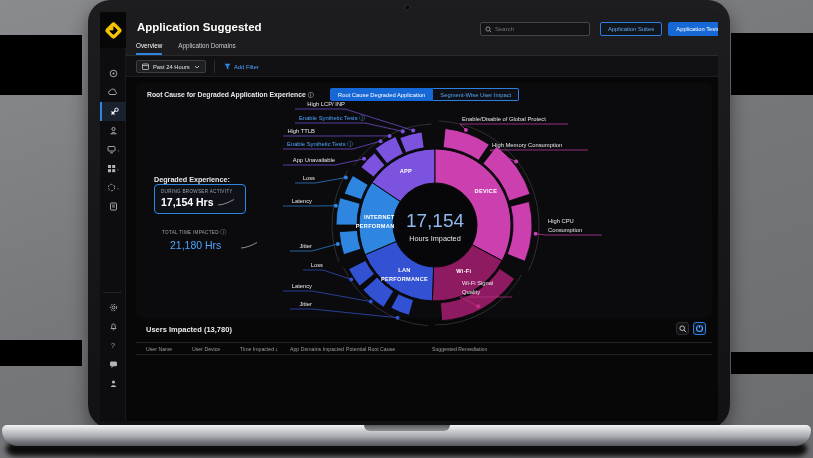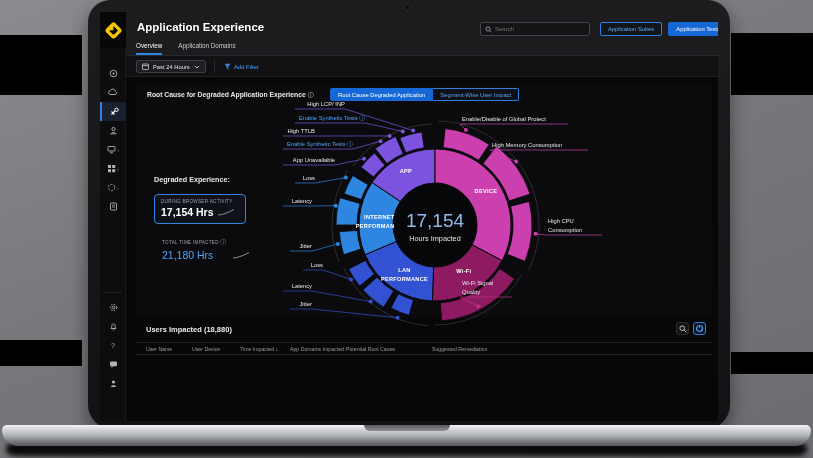--- a/index.html
+++ b/index.html
@@ -71,27 +71,27 @@
   .panel { position:absolute; left:36px; top:71px; width:576px; height:235px;
     background:#0b0b0d; border-radius:5px; }
   .panel-title { position:absolute; left:11px; top:8px; font-size:6.8px; font-weight:bold; color:#e8e8ea; }
   .info-i { color:#9a9a9f; font-size:6px; }
   .seg-toggle { position:absolute; left:194px; top:5px; display:flex; }
   .seg-btn { font-size:5.8px; height:13px; display:flex; align-items:center; padding:0 7px; }
   .seg-btn.on { background:#1668d6; color:#fff; border:1px solid #1668d6; border-radius:2px 0 0 2px; }
   .seg-btn.off { background:#0d1117; color:#5aa2f0; border:1px solid #2e7fe0; border-left:none; border-radius:0 2px 2px 0; }
 
   .stats { position:absolute; left:18px; top:92px; width:120px; }
-  .stats-head { font-size:7.2px; font-weight:bold; color:#e9e9eb; margin-bottom:10px; }
+  .stats-head { font-size:7.2px; font-weight:bold; color:#e9e9eb; margin-bottom:0; }
   .stat-card { width:92px; border:1px solid #2e86e0; border-radius:4px; background:#0e1218;
     padding:4px 6px 5px; margin-bottom:14px; }
   .stat-label { font-size:4.6px; letter-spacing:.3px; color:#9fa0a5; margin-bottom:2px; }
   .stat-value { font-size:10.5px; color:#fff; display:flex; align-items:center; gap:4px;font-weight:bold; }
   .stat-label2 { font-size:4.6px; letter-spacing:.3px; color:#9fa0a5; margin:0 0 2px 8px; }
-  .stat-value2 { font-size:10.5px; color:#4da3ff; margin-left:8px; display:flex; align-items:center; gap:20px; }
+  .stat-value2 { font-size:10.5px; color:#4da3ff; margin-left:16px; display:flex; align-items:center; gap:20px; }
 
   #sunburst { position:absolute; left:114px; top:-6px; overflow:visible; }
 
   .table-sec { position:absolute; left:36px; top:308px; width:576px; }
   .table-title { position:absolute; left:10px; top:5px; font-size:7.5px; font-weight:bold; color:#ededef; }
   .tbl-icons { position:absolute; right:6px; top:2px; display:flex; gap:4px; }
   .icon-btn { width:13px; height:13px; border-radius:3px; display:flex; align-items:center;
     justify-content:center; background:#131316; border:1px solid #2c2c30; }
   .icon-btn.blue { border:1px solid #2e7fe0; background:#0d1624; color:#4da3ff; font-size:8px; }
   .thead { position:absolute; left:0; top:22px; width:576px; height:13px; display:grid;
@@ -199,21 +199,21 @@
           <div class="side-item">
               <svg width="9" height="9">
                 <circle cx="4.5" cy="3" r="1.6" fill="#b4b4b8"></circle>
                 <path d="M1.8 8c.3-2.4 5.1-2.4 5.4 0z" fill="#b4b4b8"></path>
               </svg>
             </div>
         </div>
       </div>
 
       <div class="header">
-        <div class="page-title">Application Experience</div>
+        <div class="page-title">Application Suggested</div>
         <div class="searchbox">
           <svg width="7" height="7">
               <circle cx="3" cy="3" r="2.1" fill="none" stroke="#9a9a9f" stroke-width=".9"></circle>
               <path d="M4.6 4.6 6.3 6.3" stroke="#9a9a9f" stroke-width=".9"></path>
             </svg>
           <input placeholder="Search" style="">
         </div>
         <div class="btn outline" style="left:474px;width:62px;">Application Suites</div>
         <div class="btn solid" style="left:542px;width:60px;">Application Tests</div>
         <div class="tabs">
@@ -358,21 +358,21 @@
             <circle cx="285.6156645072663" cy="156.80273001751348" r="2" fill="#CB3FAF"></circle>
             <text x="298" y="146" font-size="5.8" fill="#e8e8ea" text-anchor="start" font-family="Liberation Sans, sans-serif" font-weight="normal"><tspan x="298" dy="0">High CPU</tspan><tspan x="298" dy="9">Consumption</tspan></text>
             <line x1="262" y1="220" x2="210" y2="220" stroke="#C03085" stroke-width="0.7"></line>
             <line x1="210" y1="220" x2="228.191383776302" y2="229.23117854302126" stroke="#C03085" stroke-width="0.7"></line>
             <circle cx="228.191383776302" cy="229.23117854302126" r="2" fill="#C03085"></circle>
             <text x="212" y="208" font-size="5.8" fill="#e8e8ea" text-anchor="start" font-family="Liberation Sans, sans-serif" font-weight="normal"><tspan x="212" dy="0">Wi-Fi Signal</tspan><tspan x="212" dy="9">Quality</tspan></text>
           </svg>
       </div>
 
       <div class="table-sec">
-        <div class="table-title">Users Impacted (18,880)</div>
+        <div class="table-title">Users Impacted (13,780)</div>
         <div class="tbl-icons">
           <div class="icon-btn">
               <svg width="8" height="8">
                 <circle cx="3.2" cy="3.2" r="2.3" fill="none" stroke="#cfcfd3" stroke-width=".9"></circle>
                 <path d="M5 5 7.2 7.2" stroke="#cfcfd3" stroke-width=".9"></path>
               </svg>
             </div>
           <div class="icon-btn blue">
               <svg width="9" height="9">
                 <circle cx="4.5" cy="4.5" r="3" fill="none" stroke="#4da3ff" stroke-width="1.2"></circle>

